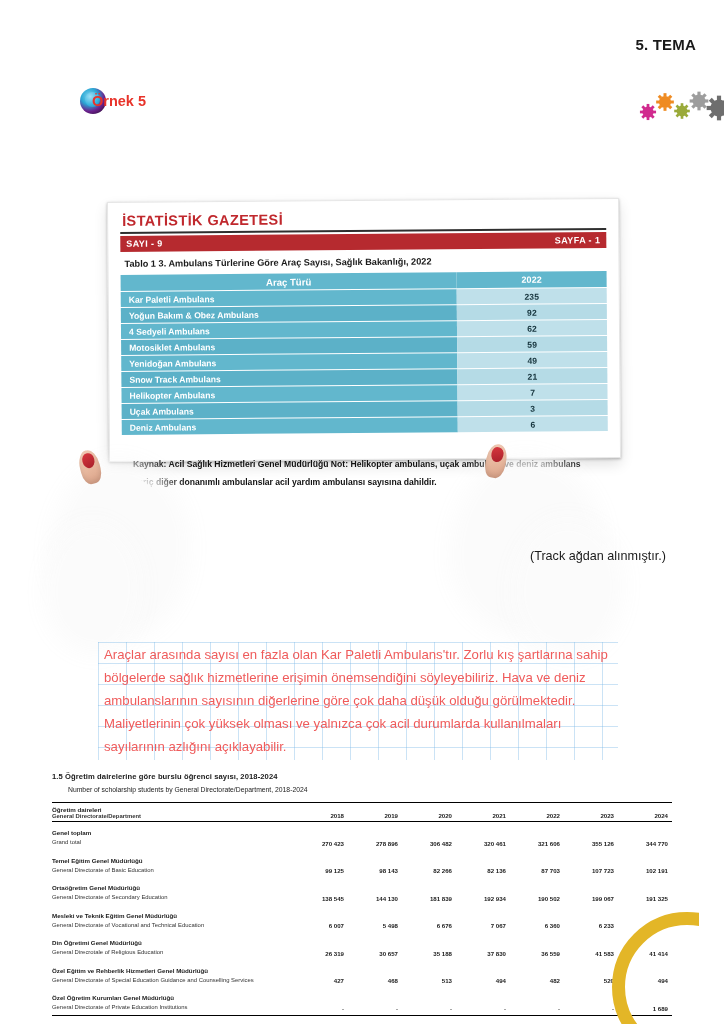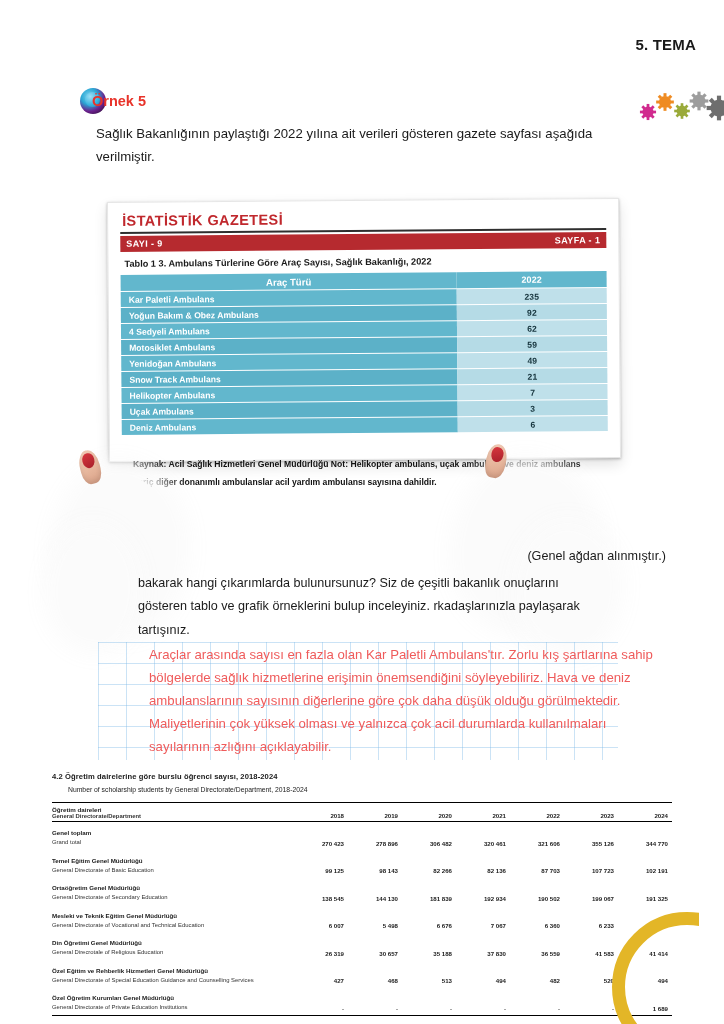--- a/index.html
+++ b/index.html
@@ -106,21 +106,21 @@
   
   .answer-grid {
     position: absolute; top: 642px; left: 98px; width: 520px; height: 118px;
     background-image:
       linear-gradient(to right, rgba(125,185,232,.40) 1px, transparent 1px),
       linear-gradient(to bottom, rgba(125,185,232,.40) 1px, transparent 1px);
     background-size: 28px 21px;
   }
   .answer {
     position: absolute; top: 644px; left: 104px; width: 508px;
-    font-size: 13.2px; line-height: 1.74; color: #ef5b5b; margin-left: 45px;
+    font-size: 13.2px; line-height: 1.74; color: #ef5b5b;
   }
 
   
   .bottom { position: absolute; top: 772px; left: 52px; width: 620px; }
   .bt-title { font-size: 7.6px; font-weight: bold; letter-spacing: .1px; }
   .bt-sub { font-size: 6.8px; margin: 5px 0 0 16px; color: #222; }
   table.sch { width: 100%; border-collapse: collapse; margin-top: 9px; }
   table.sch th, table.sch td { font-size: 6.1px; vertical-align: bottom; }
   table.sch thead th { border-top: 1.1px solid #000; border-bottom: .8px solid #000; padding: 3px 0 2px 0; }
   table.sch .head-tr { text-align: left; }
@@ -203,21 +203,20 @@
         <rect x="8" y="-2.2" width="5" height="4.4" transform="rotate(45)"></rect>
       </g>
     </g>
   </svg>
 
   <div class="ornek-row">
     <span class="ornek-badge"></span>
     <span class="ornek-text">Örnek 5</span>
   </div>
 
-  <p class="intro">Sağlık Bakanlığının paylaştığı  2022 yılına ait verileri gösteren gazete sayfası aşağıda verilmiştir.</p>
 
   <div class="paper">
     <div class="gz-title">İSTATİSTİK GAZETESİ</div>
     <div class="gz-rule"></div>
     <div class="gz-bar">
       <span>SAYI - 9</span>
       <span>SAYFA - 1</span>
     </div>
     <div class="tbl-caption">Tablo 1 3. Ambulans Türlerine Göre Araç Sayısı, Sağlık Bakanlığı, 2022</div>
 
@@ -279,29 +278,28 @@
     </div>
   </div>
   <div class="hand" style="left:430px; top:432px; width:180px; height:210px;">
     <div class="palm" style="left:34px; top:38px; width:126px; height:156px;"></div>
     <div class="palm" style="left:96px; top:100px; width:84px; height:110px;"></div>
     <div class="thumb" style="left:56px; top:12px; transform:rotate(12deg);">
       <div class="nail"></div>
     </div>
   </div>
 
-  <div class="genel-agdan">(Genel ağdan alınmıştır.)</div>
-
-  <p class="soru">bakarak hangi çıkarımlarda bulunursunuz? Siz de çeşitli bakanlık onuçlarını gösteren tablo ve grafik örneklerini bulup inceleyiniz. rkadaşlarınızla paylaşarak tartışınız.</p>
+  <div class="genel-agdan">(Track ağdan alınmıştır.)</div>
+
 
   <div class="answer-grid"></div>
   <p class="answer">Araçlar arasında sayısı en fazla olan Kar Paletli Ambulans'tır. Zorlu kış şartlarına sahip bölgelerde sağlık hizmetlerine erişimin önemsendiğini söyleyebiliriz. Hava ve deniz ambulanslarının sayısının diğerlerine göre çok daha düşük olduğu görülmektedir. Maliyetlerinin çok yüksek olması ve yalnızca çok acil durumlarda kullanılmaları sayılarının azlığını açıklayabilir.</p>
 
   <div class="bottom">
-    <div class="bt-title">4.2 Öğretim dairelerine göre burslu öğrenci sayısı,  2018-2024</div>
+    <div class="bt-title">1.5 Öğretim dairelerine göre burslu öğrenci sayısı,  2018-2024</div>
     <div class="bt-sub">Number of scholarship students by General Directorate/Department, 2018-2024</div>
 
     <table class="sch">
       <thead>
         <tr>
           <th class="head-tr">
             <span class="nm-tr">Öğretim daireleri</span>
             <span class="nm-en">General Directorate/Department</span>
           </th>
           <th class="num">2018</th>

